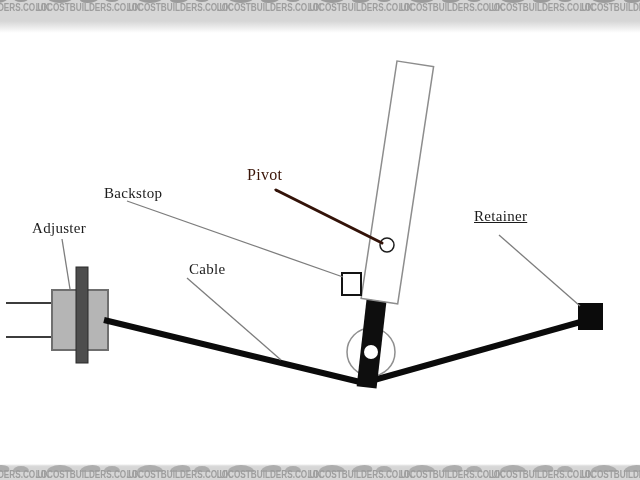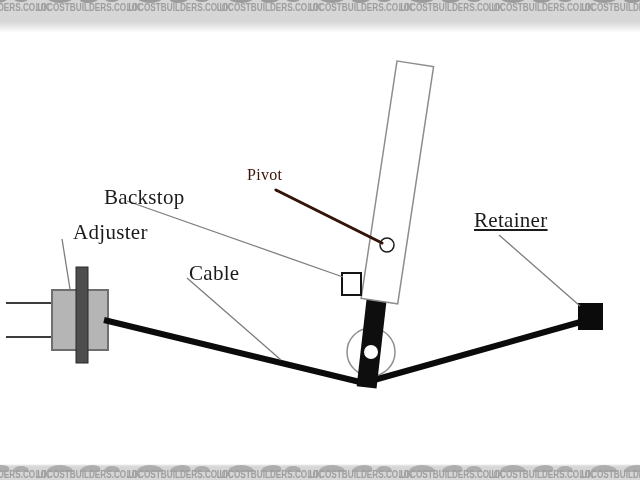--- a/index.html
+++ b/index.html
@@ -28,22 +28,22 @@
   .wm-logo .s-c{left:61px;top:2px;width:16px;height:10px;}
   .wm-frag i{background:#9b9b9b;}
   .wm-frag .s-a{left:4px;top:-9px;width:26px;height:12px;}
   .wm-frag .s-b{left:37px;top:-8px;width:20px;height:11px;transform:skewX(-25deg);}
   .wm-frag .s-c{left:61px;top:-7px;width:16px;height:9px;}
 
   
   svg.diagram{position:absolute;left:0;top:0;}
 
   
-  .lbl{position:absolute;font-size:21px;color:#1b1b1b;letter-spacing:0.3px;white-space:nowrap;}
-  .lbl-adjuster{left:32px;top:220px;margin-left:41px;}
+  .lbl{position:absolute;font-size:15px;color:#1b1b1b;letter-spacing:0.3px;white-space:nowrap;}
+  .lbl-adjuster{left:32px;top:220px;}
   .lbl-backstop{left:104px;top:185px;}
   .lbl-cable{left:169px;top:261px;margin-left:20px;}
   .lbl-pivot{left:247px;top:166px;font-size:16px;color:#3a1407;}
   .lbl-retainer{left:474px;top:208px;text-decoration:underline;}
 </style>
 </head>
 <body>
 
 <div class="canvas">
 

